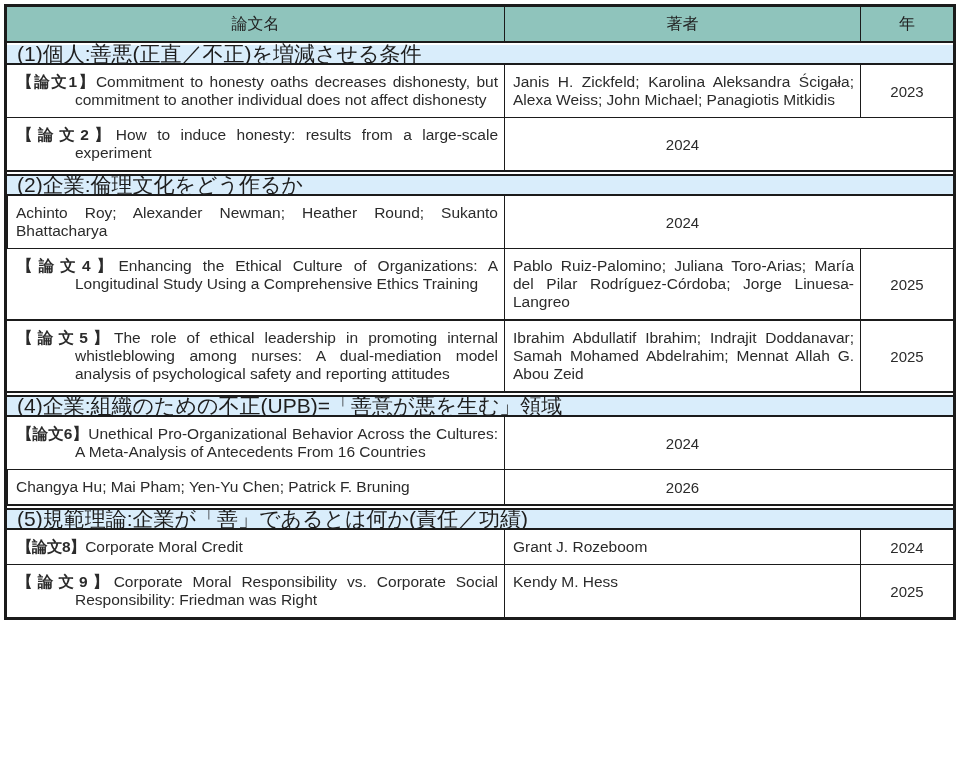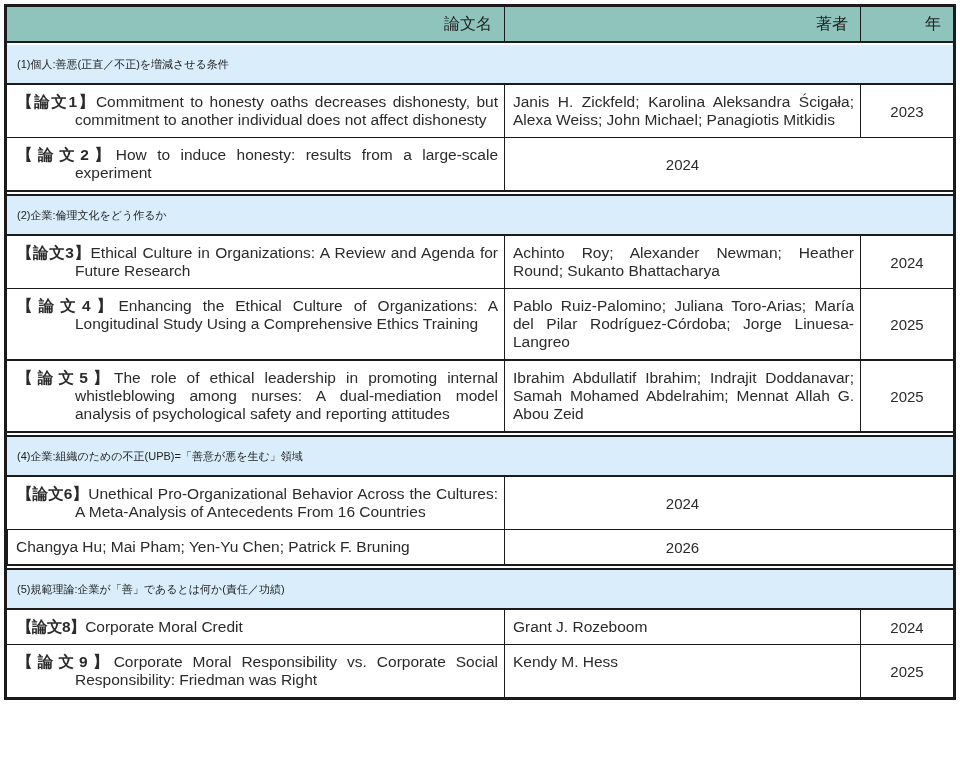--- a/index.html
+++ b/index.html
@@ -25,32 +25,32 @@
     grid-template-columns:497px 356px 1fr;
   }
   
   .header-row{
     background:var(--header-bg);
     border-bottom:2px solid var(--border-dark);
   }
   .header-row .cell{
     padding:8px 12px;
     font-size:16px;line-height:18px;
-    text-align:right;
+    text-align:center;
     color:#222;
   }
   
   .section-row{
     display:block;
     background:var(--section-bg);
     margin-top:2px;                     
     border-top:2px solid var(--border-dark);
     border-bottom:2px solid var(--border-dark);
-    padding:10px 10px;
-    font-size:11px;line-height:18px;
+    padding:0 10px;
+    font-size:21px;line-height:18px;
     color:#1e1e1e;
   }
   .section-row.first-section{border-top:none;}
   
   .paper-row{background:#ffffff;}
   .paper-row.after-paper{border-top:1.5px solid var(--border-dark);}
   .paper-row.pre-section{border-bottom:2px solid var(--border-dark);}
   .cell{min-width:0;text-align:right;}
   .col-divider{border-left:1.5px solid var(--border-dark);}
   .title-cell{
@@ -93,21 +93,20 @@
   <div class="row paper-row after-paper pre-section">
     <div class="cell title-cell"><span class="paper-label">【論文2】</span><span>How to induce honesty: results from a large-scale experiment</span></div>
     <div class="cell year-cell col-divider">2024</div>
   </div>
 
   <div class="section-row">
     <span>(2)企業:倫理文化をどう作るか</span>
   </div>
 
   <div class="row paper-row">
-    <div class="cell title-cell"><span class="paper-label">【論文3】</span><span>Ethical Culture in Organizations: A Review and Agenda for Future Research</span></div>
     <div class="cell authors-cell col-divider">Achinto Roy; Alexander Newman; Heather Round; Sukanto Bhattacharya</div>
     <div class="cell year-cell col-divider">2024</div>
   </div>
 
   <div class="row paper-row after-paper pre-section">
     <div class="cell title-cell"><span class="paper-label">【論文4】</span><span>Enhancing the Ethical Culture of Organizations: A Longitudinal Study Using a Comprehensive Ethics Training</span></div>
     <div class="cell authors-cell col-divider">Pablo Ruiz-Palomino; Juliana Toro-Arias; María del Pilar Rodríguez-Córdoba; Jorge Linuesa-Langreo</div>
     <div class="cell year-cell col-divider">2025</div>
   </div>
 

